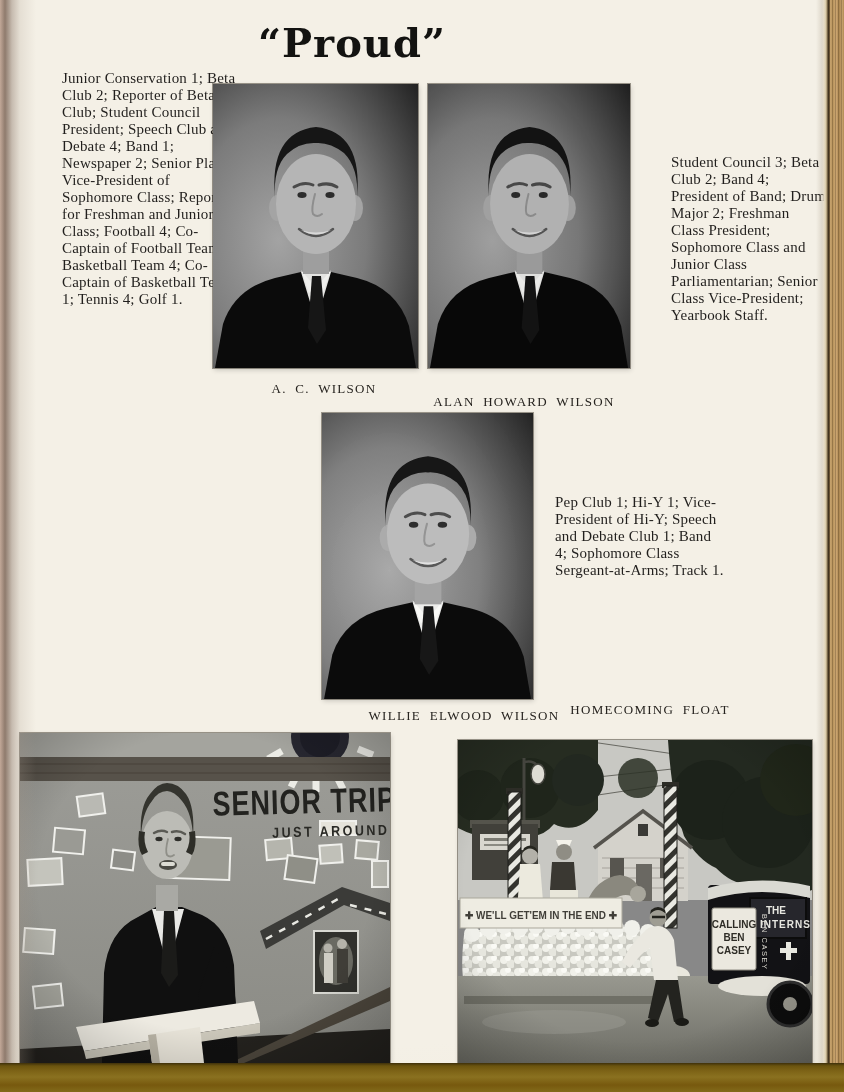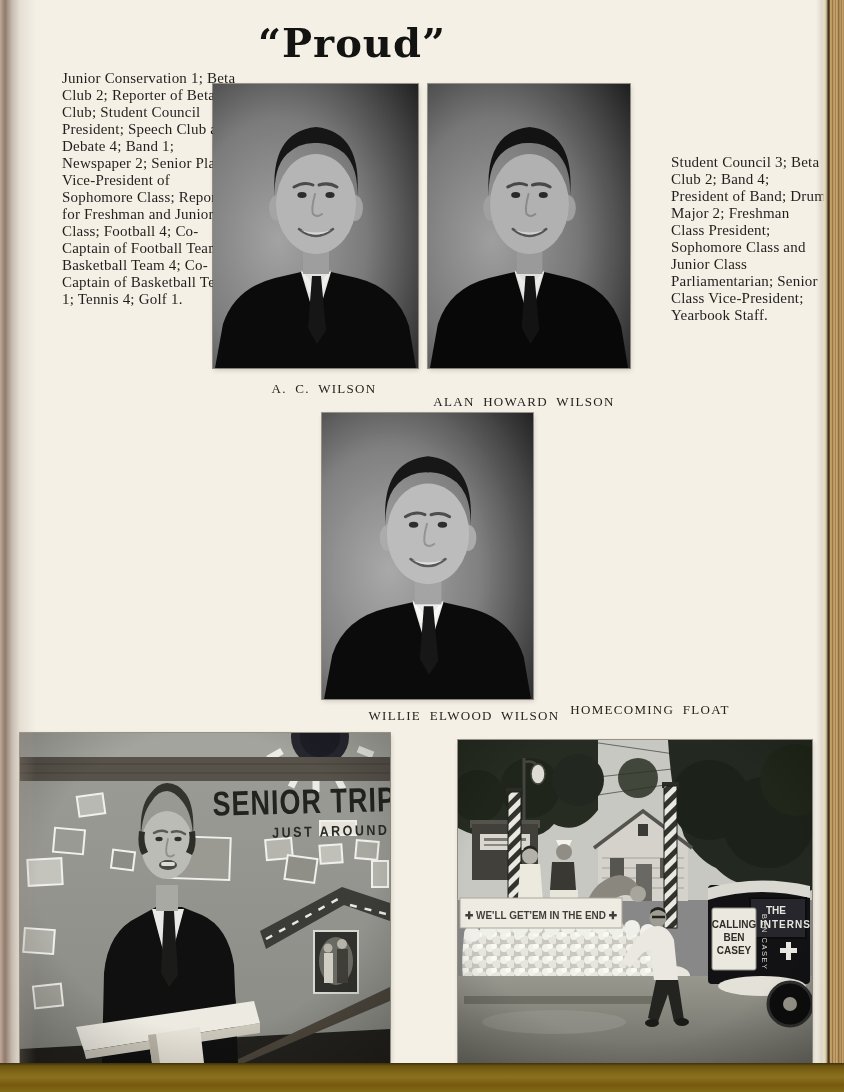--- a/index.html
+++ b/index.html
@@ -98,20 +98,21 @@
   </svg>
 
   <div class="gutter-left"></div>
   <div class="edge-right"></div>
   <div class="cover-bottom"></div>
 
   <h1 class="title">“Proud”</h1>
 
   <p class="bio bio-left">Junior Conservation 1; Beta Club 2; Reporter of Beta Club; Student Council President; Speech Club and Debate 4; Band 1; Newspaper 2; Senior Play; Vice-President of Sophomore Class; Reporter for Freshman and Junior Class; Football 4; Co-Captain of Football Team 1; Basketball Team 4; Co-Captain of Basketball Team 1; Tennis 4; Golf 1.</p>
   <p class="bio bio-right">Student Council 3; Beta Club 2; Band 4; President of Band; Drum Major 2; Freshman Class President; Sophomore Class and Junior Class Parliamentarian; Senior Class Vice-President; Yearbook Staff.</p>
+  <p class="bio bio-mid">Pep Club 1; Hi-Y 1; Vice-President of Hi-Y; Speech and Debate Club 1; Band 4; Sophomore Class Sergeant-at-Arms; Track 1.</p>
 
   <div class="photo-frame p-ac">
     <svg viewBox="0 0 205 284" preserveAspectRatio="none">
         <use href="#sym-portrait"></use>
       </svg>
   </div>
 
   <div class="photo-frame p-alan">
     <svg viewBox="0 0 205 284" preserveAspectRatio="none">
         <use href="#sym-portrait"></use>

